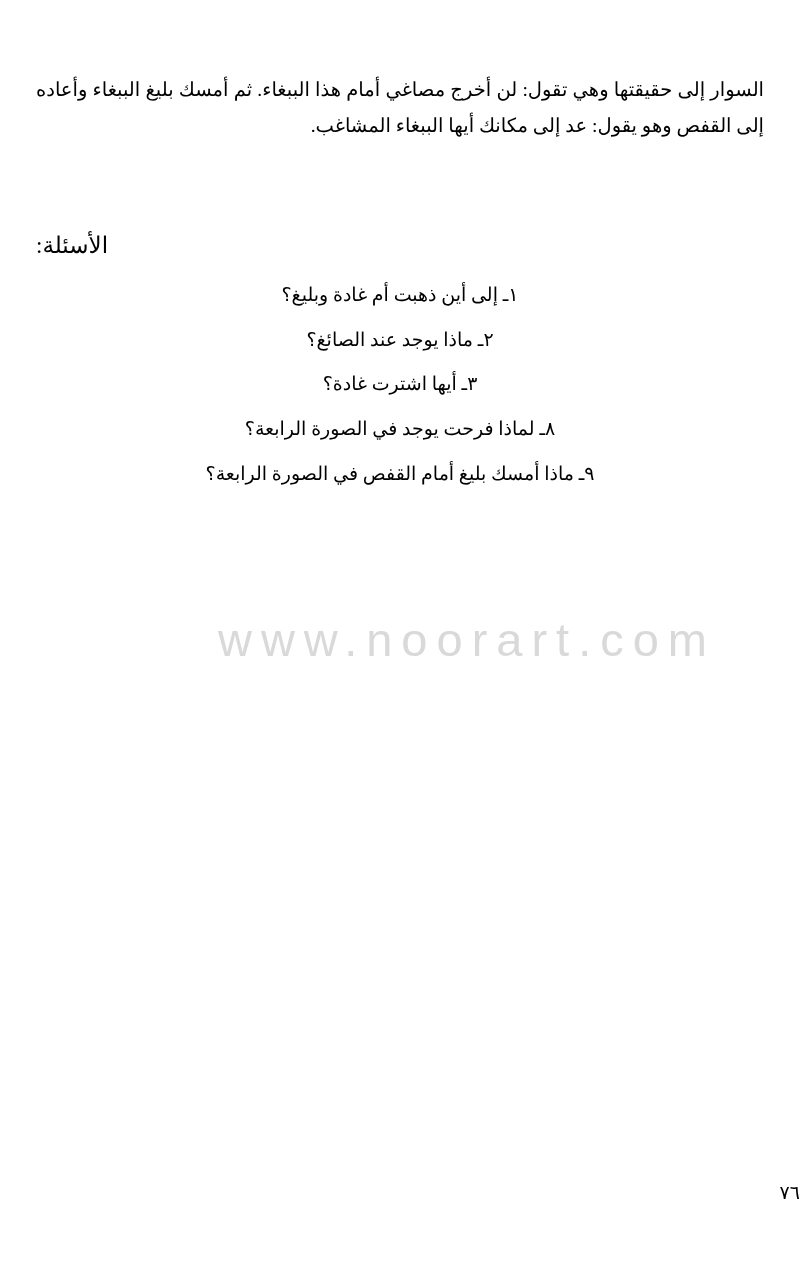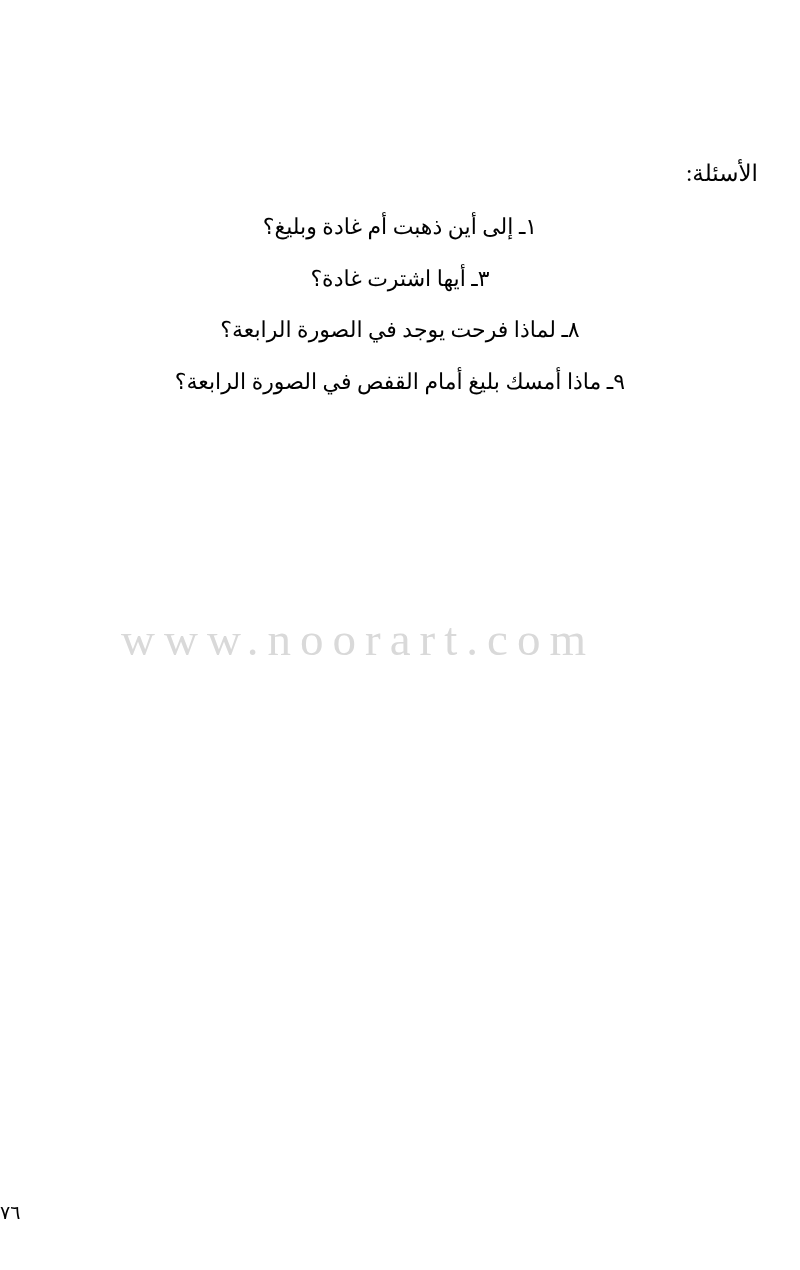--- a/index.html
+++ b/index.html
@@ -37,77 +37,79 @@
     text-align: justify;
     text-align-last: right;
     margin: 0 0 8px 0;
     letter-spacing: 0.2px;
   }
 
   .questions-heading {
     font-size: 23px;
     font-weight: normal;
     margin: 88px 0 14px 0;
-    text-align: right;
+    text-align: left;
     padding-right: 6px;
   }
 
   .questions-list {
     list-style: none;
     margin: 0;
     padding: 0;
     text-align: center;
   }
 
   .questions-list li {
-    font-size: 22px;
+    font-size: 19px;
     line-height: 2.35;
     white-space: nowrap;
   }
 
   
   .watermark {
     position: absolute;
     top: 612px;
     left: 0;
     width: 716px;
-    text-align: center;
+    text-align: right;
     direction: ltr;
-    font-family: Liberation Serif, serif;
+    font-family: Liberation Sans, sans-serif;
     font-size: 47px;
     letter-spacing: 9px;
     color: #d9d9d9;
     white-space: nowrap;
     pointer-events: none;
     user-select: none;
   }
 
   .page-number {
     position: absolute;
-    bottom: 46px;
+    bottom: 66px;
     left: 0;
     width: 800px;
-    text-align: left;
+    text-align: right;
     font-size: 19px;
     color: #000;
     direction: rtl;
   }
 </style>
 </head>
 <body>
 
 <div class="page">
 
   <div class="content">
 
+    <p class="paragraph">السوار إلى حقيقتها وهي تقول: لن أخرج مصاغي أمام هذا الببغاء. ثم أمسك بليغ الببغاء وأعاده إلى القفص وهو يقول: عد إلى مكانك أيها الببغاء المشاغب.</p>
 
     <h2 class="questions-heading">الأسئلة:</h2>
 
     <ul class="questions-list">
       <li>١ـ إلى أين ذهبت أم غادة وبليغ؟</li>
+      <li>٢ـ ماذا يوجد عند الصائغ؟</li>
       <li>٣ـ أيها اشترت غادة؟</li>
       <li>٨ـ لماذا فرحت يوجد في الصورة الرابعة؟</li>
       <li>٩ـ ماذا أمسك بليغ أمام القفص في الصورة الرابعة؟</li>
     </ul>
 
   </div>
 
   <div class="watermark">www.noorart.com</div>
 
   <div class="page-number">٧٦</div>

